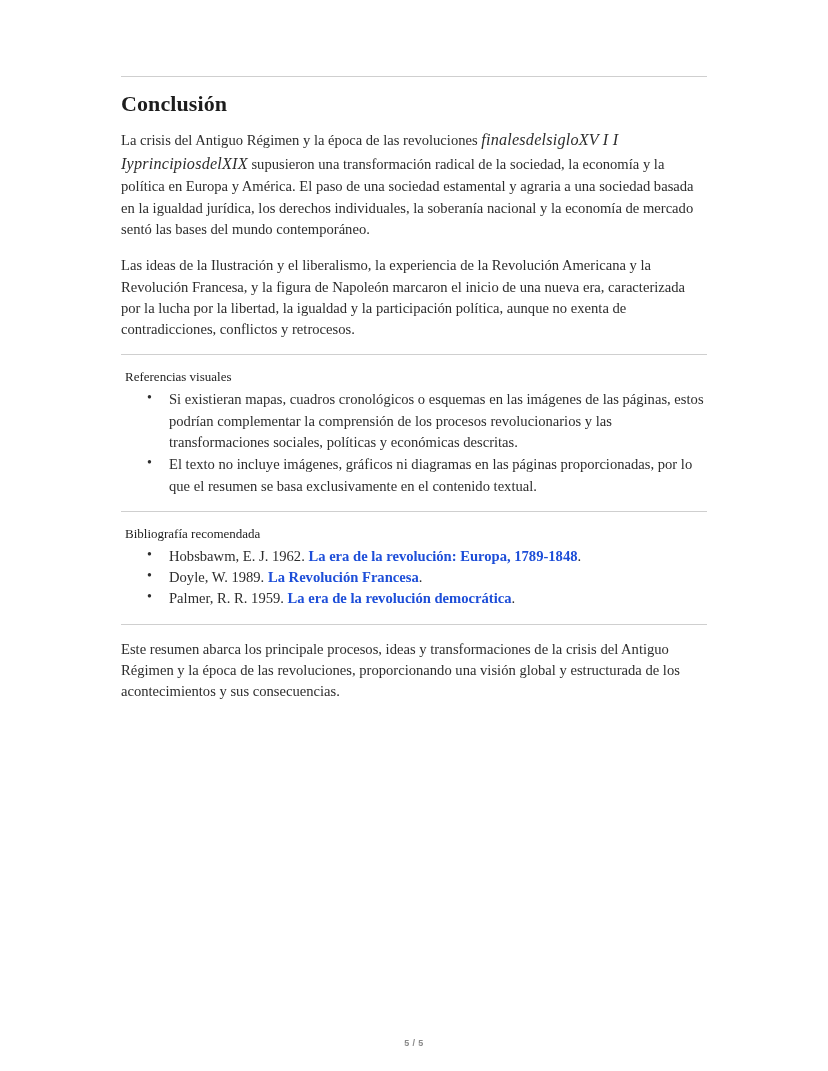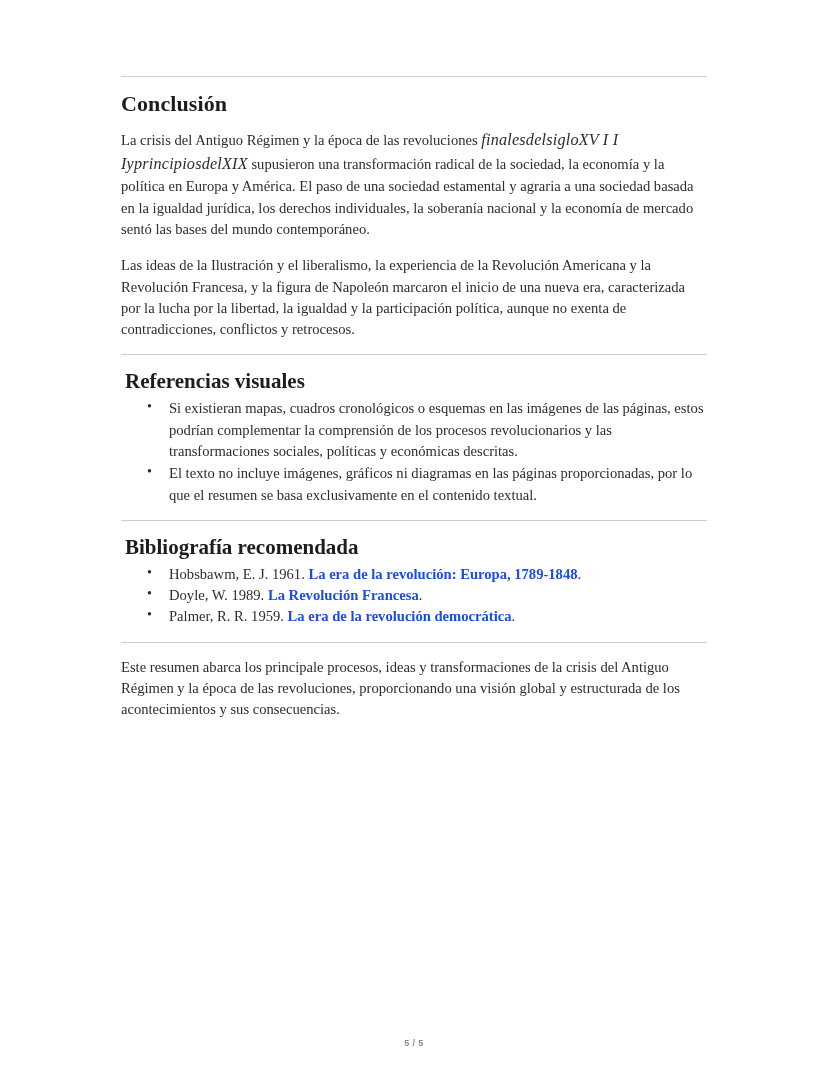--- a/index.html
+++ b/index.html
@@ -66,22 +66,22 @@
     font-size: 22px;
     font-weight: 700;
     text-align: left;
     margin: 4px 0 12px 0;
     color: #1d1d1d;
     letter-spacing: 0.1px;
     font-family: "Liberation Serif", "DejaVu Serif", serif;
   }
 
   h2.doc-h2 {
-    font-size: 21px;
-    font-weight: 700;
+    font-size: 13px;
+    font-weight: 400;
     margin: 2px 0 4px 4px;
     color: #1d1d1d;
     font-family: "Liberation Serif", "DejaVu Serif", serif;
   }
 
   ul.doc-list {
     margin: 2px 0 2px 0;
     padding-left: 36px;
     list-style: none;
   }
@@ -136,21 +136,21 @@
     <h2 class="doc-h2">Referencias visuales</h2>
     <ul class="doc-list">
       <li>Si existieran mapas, cuadros cronológicos o esquemas en las imágenes de las páginas, estos podrían complementar la comprensión de los procesos revolucionarios y las transformaciones sociales, políticas y económicas descritas.</li>
       <li>El texto no incluye imágenes, gráficos ni diagramas en las páginas proporcionadas, por lo que el resumen se basa exclusivamente en el contenido textual.</li>
     </ul>
 
     <hr class="rule">
 
     <h2 class="doc-h2">Bibliografía recomendada</h2>
     <ul class="doc-list tightlist">
-      <li><span>Hobsbawm, E. J. 1961. </span><span class="bold">La era de la revolución: Europa, 1789-1848</span><span>.</span></li>
+      <li><span>Hobsbawm, E. J. 1962. </span><span class="bold">La era de la revolución: Europa, 1789-1848</span><span>.</span></li>
       <li><span>Doyle, W. 1989. </span><span class="bold">La Revolución Francesa</span><span>.</span></li>
       <li><span>Palmer, R. R. 1959. </span><span class="bold">La era de la revolución democrática</span><span>.</span></li>
     </ul>
 
     <hr class="rule">
 
     <p class="para tight">Este resumen abarca los principale procesos, ideas y transformaciones de la crisis del Antiguo Régimen y la época de las revoluciones, proporcionando una visión global y estructurada de los acontecimientos y sus consecuencias.</p>
 
   </div>
 

